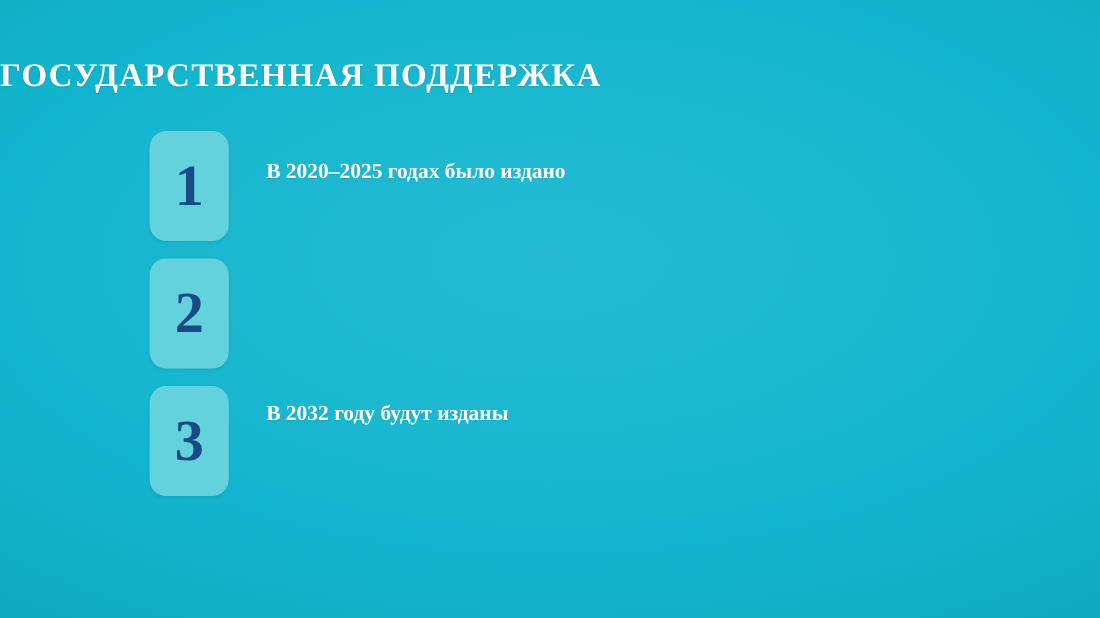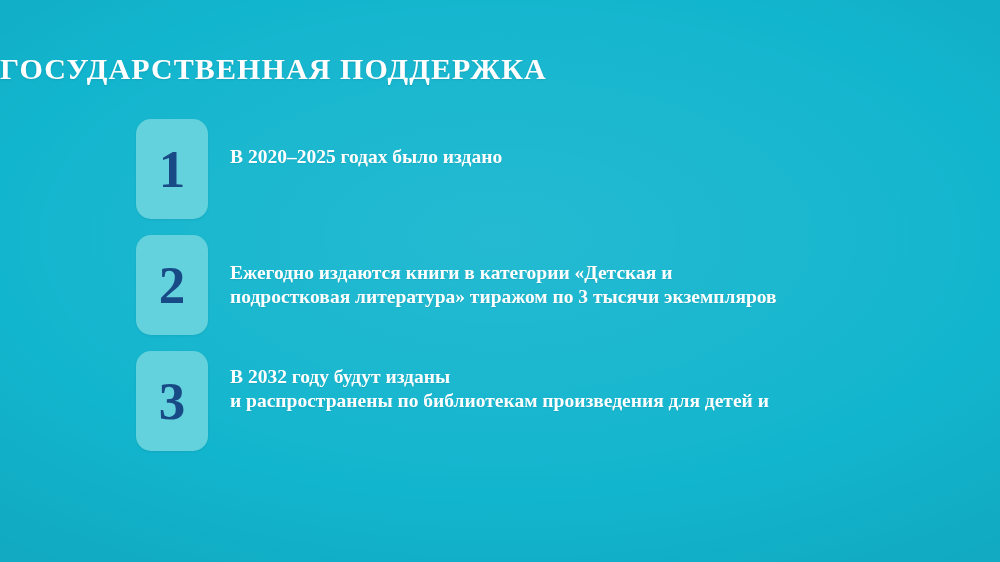--- a/index.html
+++ b/index.html
@@ -67,21 +67,21 @@
     box-shadow: 0 1px 3px rgba(0,0,0,0.07);
   }
   .num-tile span {
     font-family: "Liberation Serif", "DejaVu Serif", serif;
     font-weight: bold;
     font-size: 53px;
     line-height: 1;
     color: #184a86;
   }
   .bullet-text {
-    margin-left: 22px;
+    margin-left: 34px;
     color: #ffffff;
     font-family: "Liberation Serif", "DejaVu Serif", serif;
     font-weight: bold;
     font-size: 19.5px;
     line-height: 24px;
     text-shadow: 0 1px 1px rgba(0,0,0,0.08);
     white-space: nowrap;
   }
   .bullet-text .line { display: block; }
   
@@ -105,32 +105,27 @@
         </div>
         <div class="bullet-text rows-2">
           <span class="line">В 2020–2025 годах было издано</span>
         </div>
       </div>
 
       <div class="bullet-row">
         <div class="num-tile">
           <span>2</span>
         </div>
-        <div class="bullet-text rows-2">
-          <span class="line">Ежегодно издаются книги в категории «Детская и</span>
-          <span class="line">подростковая литература» тиражом по 3 тысячи экземпляров</span>
-        </div>
       </div>
 
       <div class="bullet-row">
         <div class="num-tile">
           <span>3</span>
         </div>
         <div class="bullet-text rows-3">
           <span class="line">В 2032 году будут изданы</span>
-          <span class="line">и распространены по библиотекам произведения для детей и</span>
         </div>
       </div>
 
     </div>
 
   </div>
 </div>
 
 </body></html>

